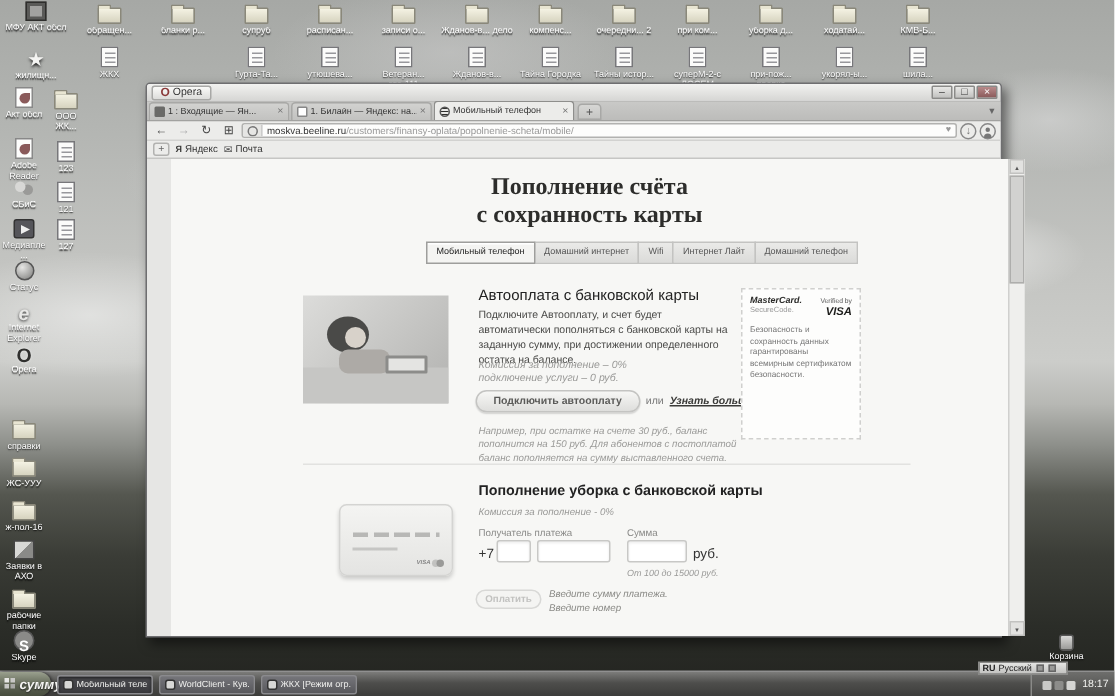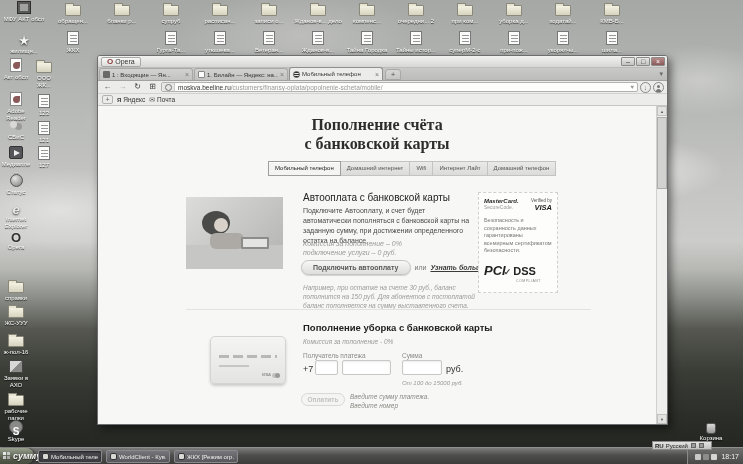--- a/index.html
+++ b/index.html
@@ -145,21 +145,21 @@
   .bookmarksbar { position:absolute; left:0; top:38px; right:0; height:12px; background:#ececea;
              border-bottom:1px solid #c6c6c4; display:flex; align-items:center; padding:0 4px; gap:4px; }
   .bm-plus { width:11px; height:9px; border:1px solid #b2b2b0; border-radius:2px; font-size:7px; line-height:8px;
              text-align:center; color:#666; }
   .bm-plus::before { content:'+'; }
   .bm-item { display:flex; align-items:center; gap:2px; font-size:6.5px; color:#333; }
   .bm-ico.ya::before { content:'Я'; font-size:6px; font-weight:bold; color:#3a3a38; }
   .bm-ico.env::before { content:'✉'; font-size:7px; color:#555; }
 
   
-  .page { position:absolute; left:0; top:50px; width:569px; height:318px; background:#f7f7f5; overflow:hidden; }
+  .page { position:absolute; left:16px; top:50px; width:569px; height:318px; background:#f7f7f5; overflow:hidden; }
   .pg-title { position:absolute; left:0; right:11px; top:9px; text-align:center;
               font-family:"Liberation Serif", serif; font-weight:bold; font-size:16px; line-height:19px; color:#2d2d2b; }
   .pg-tabs { position:absolute; left:170px; top:55px; display:flex; }
   .ptab { font-size:6px; line-height:7px; color:#555; padding:3px 6px; background:linear-gradient(#eaeae8,#dbdbd9);
           border:1px solid #c3c3c1; margin-left:-1px; white-space:nowrap; }
   .ptab:first-child { margin-left:0; }
   .ptab.active { background:#f4f4f2; color:#222; border-color:#9e9e9c; position:relative; z-index:2;
           box-shadow:inset 0 1px 0 #fff; }
 
   .promo-photo { position:absolute; left:88px; top:91px; width:97px; height:72px; overflow:hidden;
@@ -459,21 +459,21 @@
       </span>
       <span class="bm-item">
         <span class="bm-ico env"></span>
         <span>Почта</span>
       </span>
     </div>
 
     <div class="page">
       <div class="pg-title">
         <div>Пополнение счёта</div>
-        <div>с банковской карты</div>
+        <div>с сохранность карты</div>
       </div>
 
       <div class="pg-tabs" id="ptabs">
           <span class="ptab active">Мобильный телефон</span>
           <span class="ptab">Домашний интернет</span>
           <span class="ptab">Wifi</span>
           <span class="ptab">Интернет Лайт</span>
           <span class="ptab">Домашний телефон</span>
         </div>
 
@@ -507,24 +507,20 @@
           <span>
             <span class="mc-name">MasterCard.</span>
             <span class="mc-sub">SecureCode.</span>
           </span>
           <span>
             <span class="vv-top">Verified by</span>
             <span class="vv-visa">VISA</span>
           </span>
         </div>
         <div class="sec-text">Безопасность и сохранность данных гарантированы всемирным сертификатом безопасности.</div>
-        <div class="pci-logo">
-          <span class="pci-word">PCI</span><span class="pci-check">✓</span><span class="dss-word">DSS</span>
-          <span class="pci-sub">COMPLIANT</span>
-        </div>
       </div>
 
       <div class="divider"></div>
 
       <div class="s2-head">Пополнение уборка с банковской карты</div>
       <div class="s2-fee">Комиссия за пополнение - 0%</div>
 
       <div class="bank-card">
         <span class="card-line"></span>
         <span class="card-name"></span>

